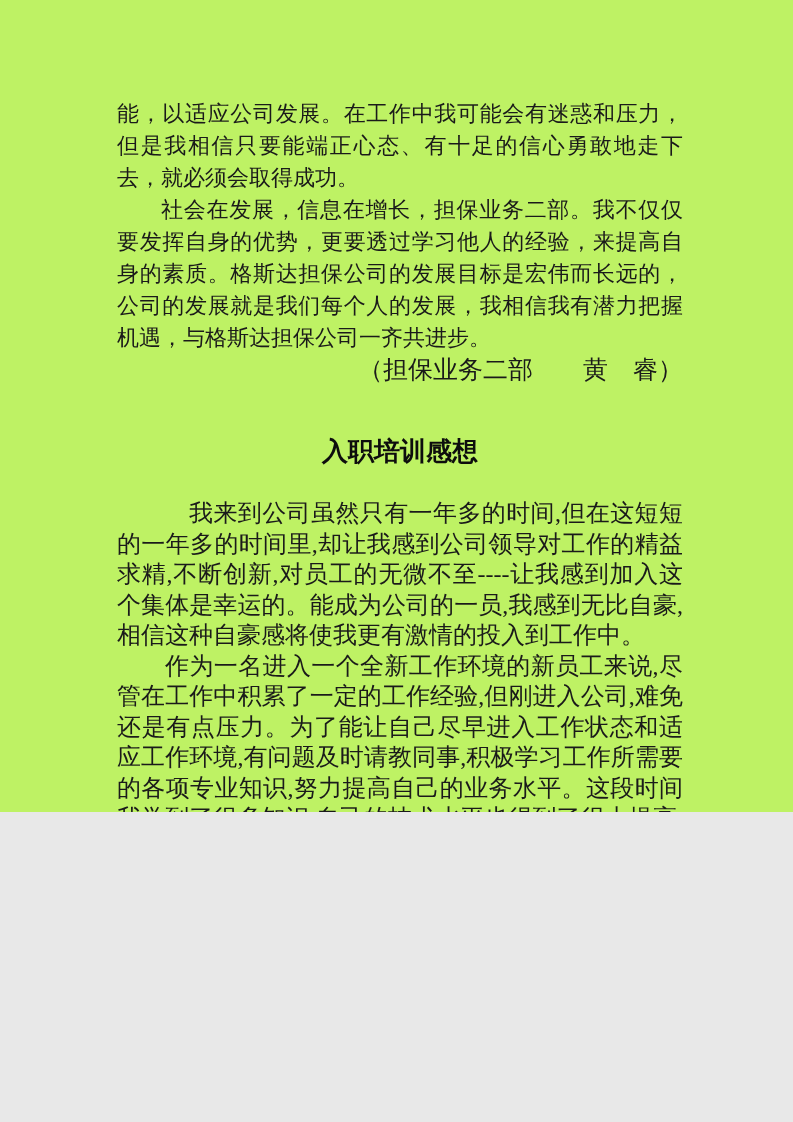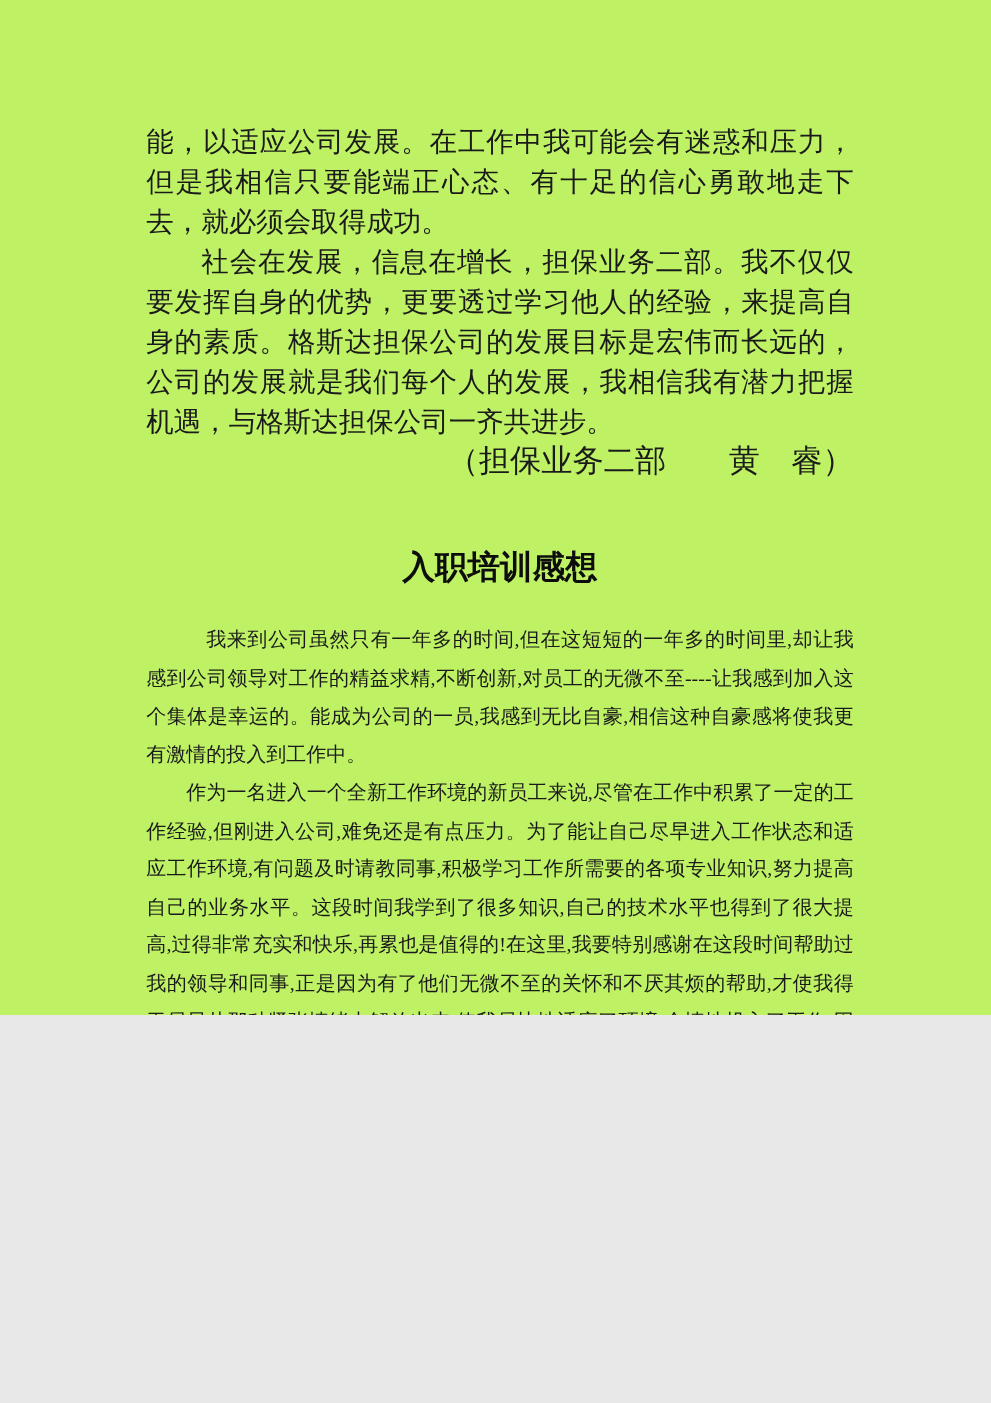--- a/index.html
+++ b/index.html
@@ -40,29 +40,29 @@
     text-align: right;
     padding-right: 14px;
     font-size: 25px;
     line-height: 32px;
   }
   .article-title {
     margin-top: 49px;
     height: 36px;
     line-height: 36px;
     text-align: center;
-    font-family: Liberation Sans, sans-serif;
+    font-family: Liberation Mono, monospace;
     font-weight: bold;
     font-size: 26px;
     color: #0d0d0d;
     letter-spacing: 0px;
   }
   .sec2 {
     margin-top: 27px;
-    font-size: 16px;
+    font-size: 24px;
     line-height: 30.5px;
     text-align: justify;
     text-justify: inter-ideograph;
   }
   .page-number {
     position: absolute;
     top: 1036px;
     left: 0;
     width: 100%;
     text-align: center;

